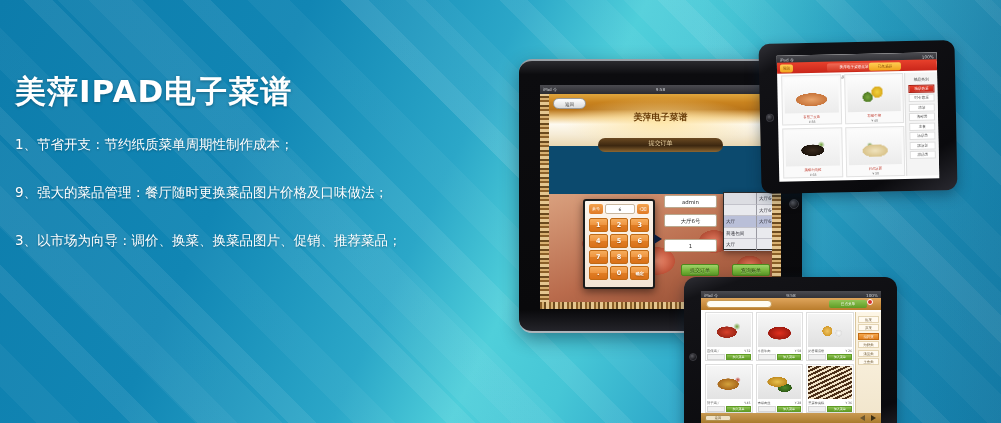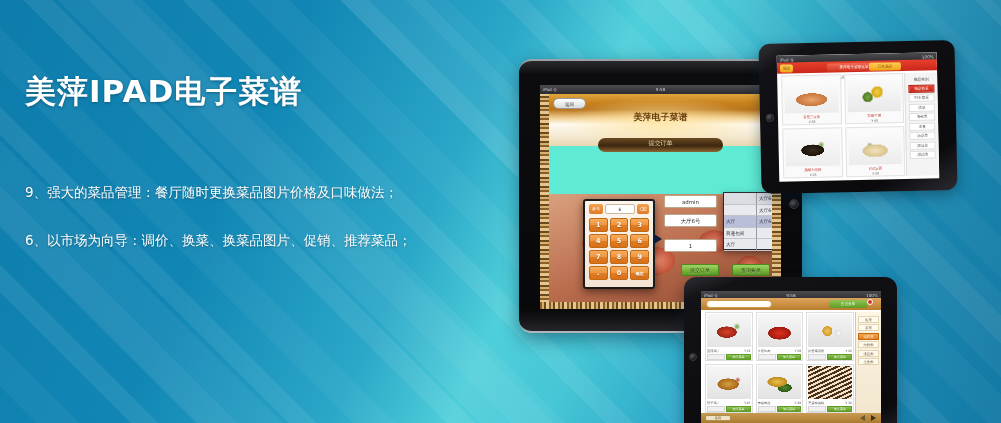--- a/index.html
+++ b/index.html
@@ -48,21 +48,21 @@
     pointer-events:none;
   }
   
   #vig {
     position:absolute; inset:0;
     background:linear-gradient(90deg, rgba(0,0,0,0) 70%, rgba(2,60,90,0.18) 100%);
     pointer-events:none;
   }
 
   
-  #copy { position:absolute; left:15px; top:70px; width:470px; z-index:6;margin-left:10px; }
+  #copy { position:absolute; left:15px; top:70px; width:470px; z-index:6; }
   #title {
     font-size:31px; font-weight:bold; color:#ffffff; letter-spacing:1px;
     line-height:42px; text-shadow:0 1px 3px rgba(0,40,60,.45);
     white-space:nowrap;
   }
   .bullet {
     font-size:13.5px; color:#ffffff; line-height:18px; white-space:nowrap;
     text-shadow:0 1px 2px rgba(0,40,60,.40);
   }
   #b1 { position:absolute; left:0; top:65px; }
@@ -93,21 +93,21 @@
     position:absolute; left:0; top:0; width:100%; height:9px;
     background:linear-gradient(180deg,#4b4b50,#2b2b30);
     color:#cfd2d6; font-size:4.2px; line-height:9px;
   }
   .ios-status .l { position:absolute; left:3px; }
   .ios-status .c { position:absolute; left:0; width:100%; text-align:center; }
   .ios-status .r { position:absolute; right:3px; }
 
   
   #menuApp { position:absolute; left:0; top:9px; right:0; bottom:0;
-             background:#5eead4; }
+             background:#0c4a6e; }
   
   .greek {
     position:absolute;
     background:
       repeating-linear-gradient(0deg,#8a5f28 0 2px,#d8b071 2px 4px,#6b4a1e 4px 6px,#e5c68f 6px 9px);
   }
   #gk-l { left:0; top:0; bottom:0; width:9px; }
   #gk-r { right:0; top:0; bottom:0; width:9px; }
   .greek.h { left:0; right:0; height:7px;
     background:repeating-linear-gradient(90deg,#8a5f28 0 2px,#d8b071 2px 4px,#6b4a1e 4px 6px,#e5c68f 6px 9px); }
@@ -335,22 +335,23 @@
 </head>
 <body>
 
 <div id="banner">
   <div id="stripes"></div>
   <div id="stripes2"></div>
   <div id="vig"></div>
 
   <div id="copy">
     <div id="title">美萍IPAD电子菜谱</div>
+    <div class="bullet" id="b1">1、节省开支：节约纸质菜单周期性制作成本；</div>
     <div class="bullet" id="b2">9、强大的菜品管理：餐厅随时更换菜品图片价格及口味做法；</div>
-    <div class="bullet" id="b3">6、以市场为向导：调价、换菜、换菜品图片、促销、推荐菜品；</div>
+    <div class="bullet" id="b3">3、以市场为向导：调价、换菜、换菜品图片、促销、推荐菜品；</div>
   </div>
 
   <div class="tablet" id="t-main">
     <div class="homebtn"></div>
     <div class="screen">
 
       <div class="ios-status">
         <span class="l">iPad 令</span>
         <span class="c">9:58</span>
         <span class="r">100%</span>

